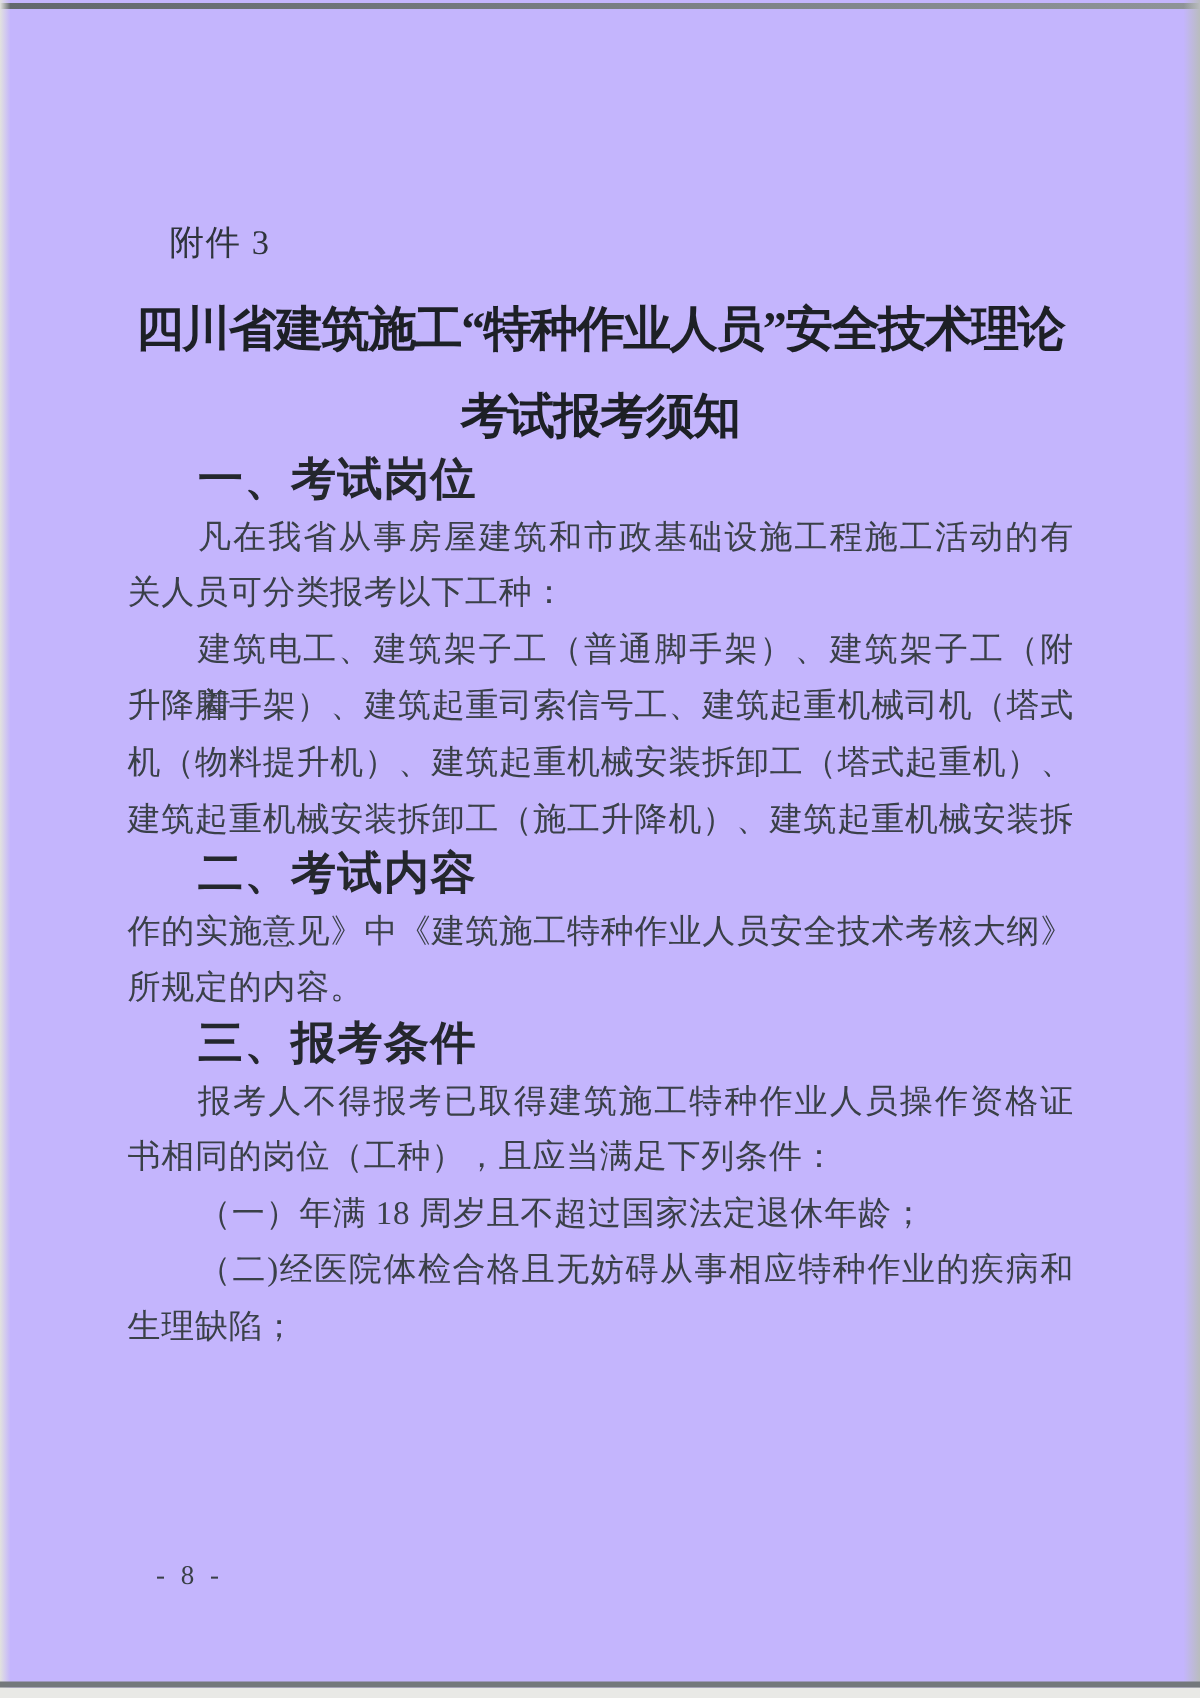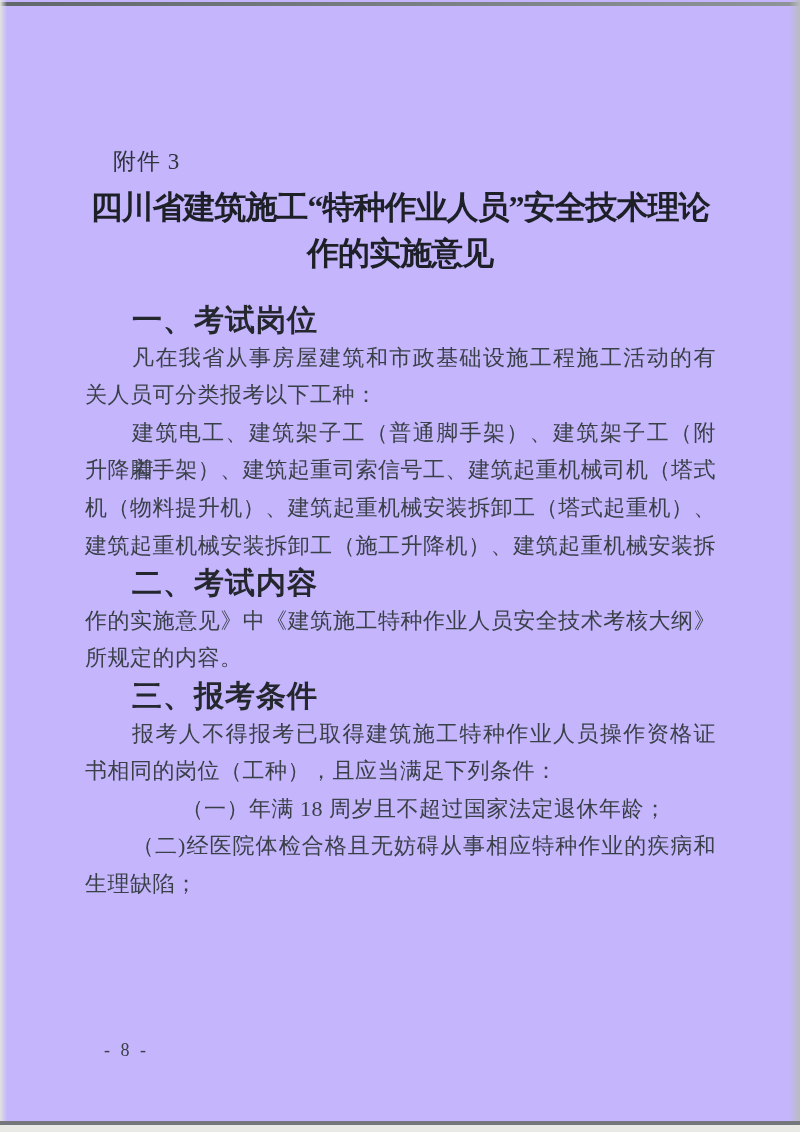--- a/index.html
+++ b/index.html
@@ -47,21 +47,21 @@
   .doc-title {
     position: absolute;
     left: 45px; right: 45px; top: 184px;
     text-align: center;
     font-weight: bold;
     font-size: 32px;
     line-height: 46px;
     letter-spacing: -1px;
     color: #1d2026;
   }
-  .doc-title .t-line { display: block; }
+  .doc-title .t-line { display: block; margin-top: 12px; }
 
   .doc-body {
     position: absolute;
     left: 85px; top: 301px;
     width: 631px;
     font-size: 22px;
     color: #3a4048;
     letter-spacing: 0.5px;
   }
   .row {
@@ -70,21 +70,21 @@
     white-space: nowrap;
   }
   .row.heading {
     font-family: "Liberation Sans", sans-serif;
     font-weight: bold;
     font-size: 30px;
     color: #24272d;
     padding-left: 47px;
     letter-spacing: 1px;
   }
-  .row.indent { padding-left: 47px; text-align: center; }
+  .row.indent { padding-left: 47px; }
   .row.just {
     white-space: normal;
     text-align: justify;
     text-align-last: justify;
   }
   .page-number {
     position: absolute;
     left: 104px; top: 1040px;
     font-size: 18px;
     letter-spacing: 3px;
@@ -98,21 +98,21 @@
   <div class="edge-top"></div>
   <div class="edge-left"></div>
   <div class="edge-right"></div>
   <div class="edge-bottom-strip"></div>
   <div class="edge-bottom-line"></div>
 
   <div class="attachment-label">附件 3</div>
 
   <div class="doc-title">
     <span class="t-line">四川省建筑施工“特种作业人员”安全技术理论</span>
-    <span class="t-line">作的实施意见</span>
+    <span class="t-line">考试报考须知</span>
   </div>
 
   <div class="doc-body">
       <div class="row heading">一、考试岗位</div>
       <div class="row body-line indent just">凡在我省从事房屋建筑和市政基础设施工程施工活动的有</div>
       <div class="row body-line">关人员可分类报考以下工种：</div>
       <div class="row body-line indent just">建筑电工、建筑架子工（普通脚手架）、建筑架子工（附着</div>
       <div class="row body-line just">升降脚手架）、建筑起重司索信号工、建筑起重机械司机（塔式</div>
       <div class="row body-line just">机（物料提升机）、建筑起重机械安装拆卸工（塔式起重机）、</div>
       <div class="row body-line just">建筑起重机械安装拆卸工（施工升降机）、建筑起重机械安装拆</div>

